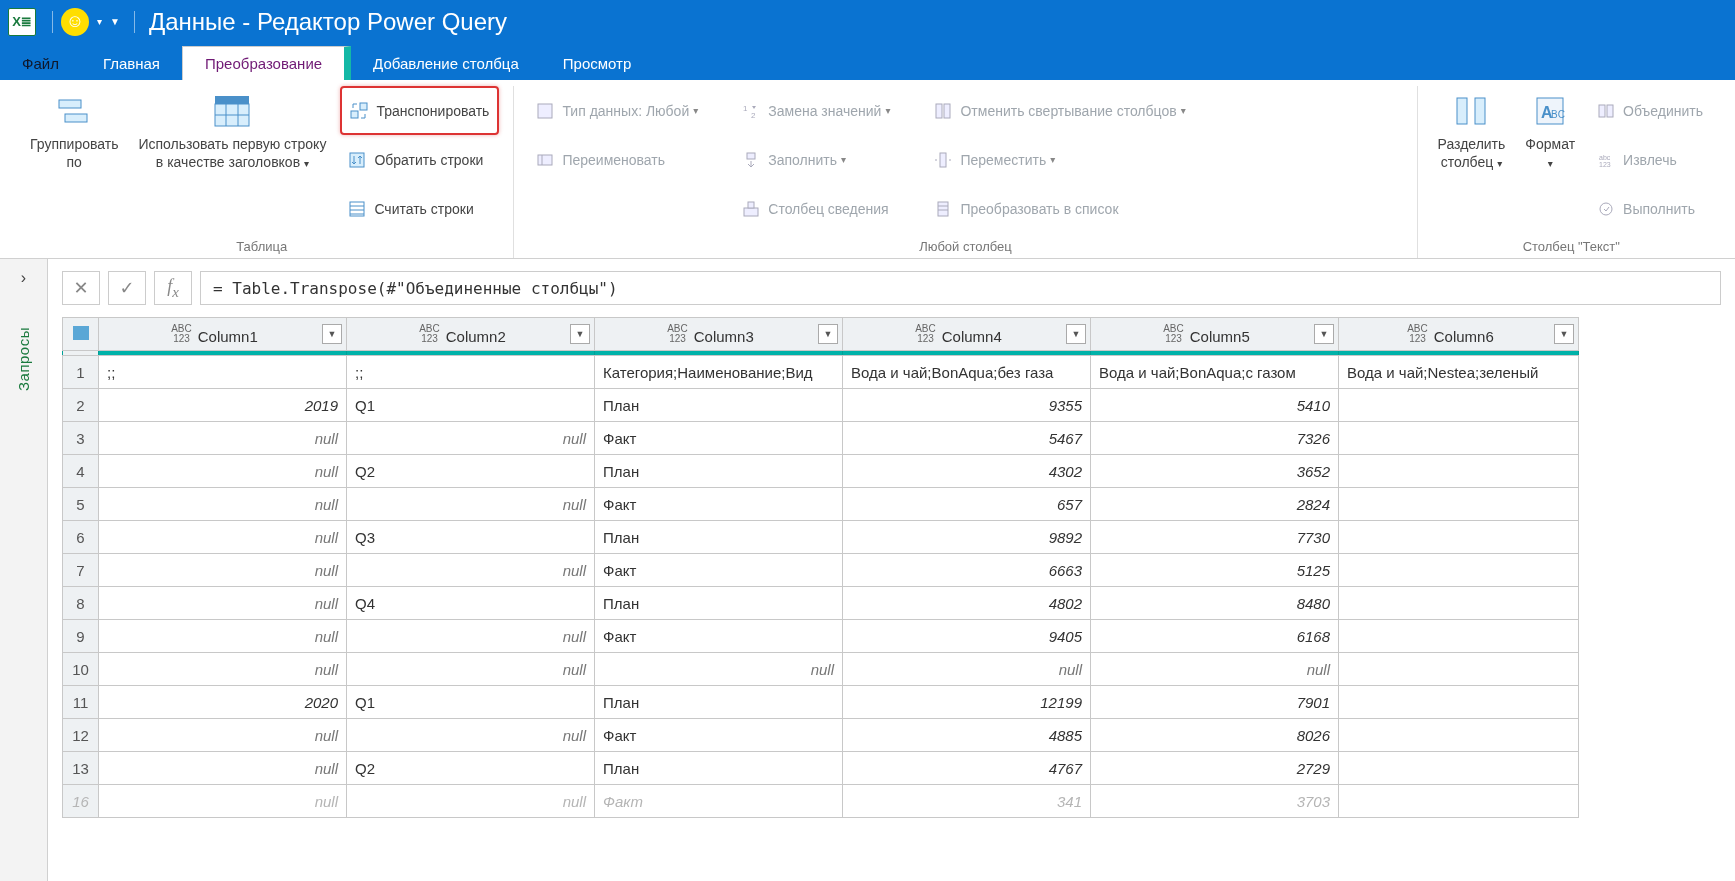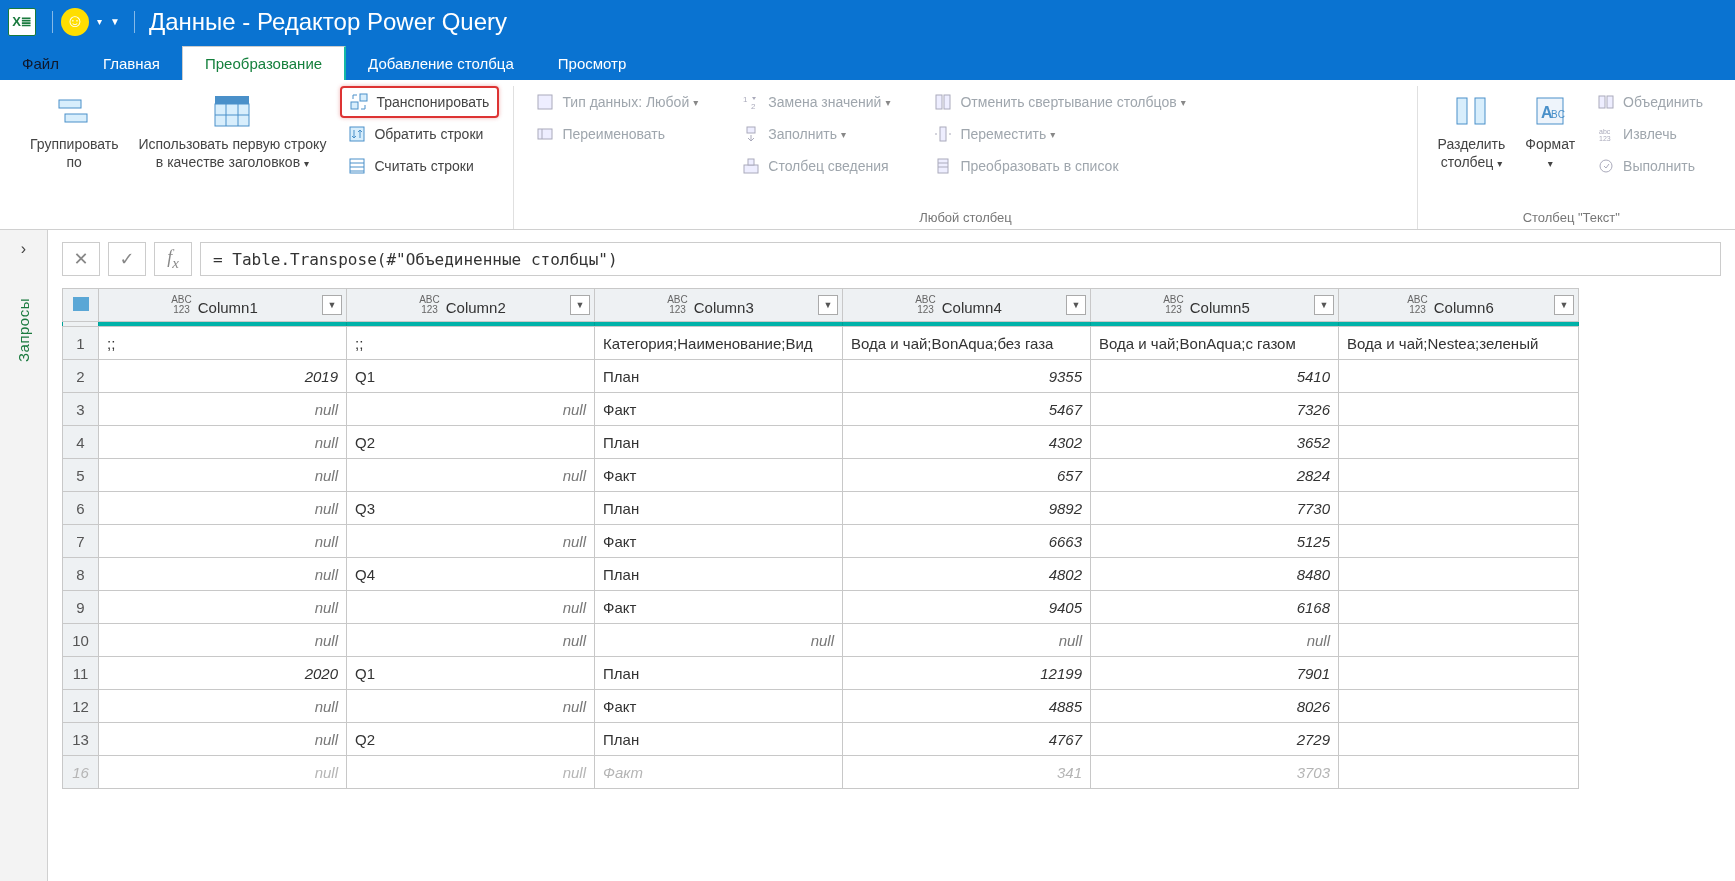--- a/index.html
+++ b/index.html
@@ -6,29 +6,29 @@
   body { font-family: "Segoe UI", Tahoma, sans-serif; font-size: 14px; color: #333; background: #fff; overflow: hidden; width: 1735px; height: 881px; }
   .titlebar { background: #0a73d1; height: 43px; display: flex; align-items: center; padding: 0 8px; color: #fff; }
   .titlebar .excel-icon { width:28px; height:28px; background:#fff; color:#1a7a3e; font-weight:bold; display:flex; align-items:center; justify-content:center; border-radius:2px; font-size:13px; margin-right:8px; border:1px solid #187a3d;}
   .titlebar .smiley { width:28px; height:28px; background:#ffde00; border-radius:50%; margin-right:6px; display:flex; align-items:center; justify-content:center; font-size:18px;}
   .titlebar .qat-sep { width:1px; height:22px; background:rgba(255,255,255,0.5); margin:0 8px;}
   .titlebar .dd { color:#fff; font-size:10px; margin-left:2px; margin-right:6px;}
   .titlebar .title { font-size:24px; margin-left:6px; font-weight:400;}
   .tabs { display:flex; background:#0a73d1; height:37px; align-items:flex-end; }
   .tab { padding:8px 22px 8px 22px; color:#fff; cursor:pointer; font-size:15px;}
   .tab.file { background:#0a73d1; color:#0f172a;}
-  .tab.active { background:#fff; color:#15803d; border-top:1px solid #ccc; border-left:1px solid #ccc; border-right:2px solid #14b8a6;}
+  .tab.active { background:#fff; color:#701a75; border-top:1px solid #ccc; border-left:1px solid #ccc; border-right:7px solid #14b8a6;}
   .ribbon { background:#fff; border-bottom:1px solid #d0d0d0; padding:6px 10px 0 10px; display:flex; min-height:150px;}
   .rgroup { display:flex; flex-direction:column; align-items:center; border-right:1px solid #e0e0e0; padding:0 10px; }
   .rgroup-content { display:flex; align-items:flex-start; flex:1;}
   .rgroup-label { color:#777; font-size:13px; text-align:center; padding:6px 0 4px 0; width:100%;}
   .bigbtn { display:flex; flex-direction:column; align-items:center; padding:6px 10px; cursor:pointer; color:#444;}
   .bigbtn .icon { width:38px; height:38px; margin-bottom:6px; display:flex; align-items:center; justify-content:center;}
   .bigbtn .lbl { text-align:center; font-size:14px; line-height:1.25;}
-  .smallbtn { display:flex; align-items:center; padding:4px 8px; cursor:pointer; color:#444; font-size:14px; height:32px; white-space:nowrap;}
+  .smallbtn { display:flex; align-items:center; padding:4px 8px; cursor:pointer; color:#444; font-size:14px; height:49px; white-space:nowrap;}
   .smallbtn.disabled { color:#9fa6ad;}
   .smallbtn .icon { width:18px; height:18px; margin-right:8px; display:flex; align-items:center; justify-content:center;}
   .smallbtn .caret { margin-left:4px; font-size:10px; color:#888;}
   .highlighted { border:2px solid #d33; border-radius:4px; box-shadow:0 0 4px rgba(200,0,0,0.3);}
   .col3 { display:flex; flex-direction:column; padding:0 4px;}
   .body { display:flex; height:calc(100% - 230px);}
   .sidebar { width:48px; background:#f3f3f3; border-right:1px solid #d0d0d0; display:flex; flex-direction:column; align-items:center; padding-top:10px;}
   .sidebar .chevron { font-size:16px; color:#444; cursor:pointer;}
   .sidebar .vlabel { writing-mode:vertical-rl; transform:rotate(180deg); color:#1a7a3e; font-size:15px; margin-top:40px; letter-spacing:0.5px;}
   .main { flex:1; display:flex; flex-direction:column; overflow:hidden;}
@@ -129,20 +129,21 @@
                 <rect x="2" y="2" width="14" height="14" fill="#fff" stroke="#4a90c9"></rect>
                 <line x1="2" y1="6" x2="16" y2="6" stroke="#4a90c9"></line>
                 <line x1="2" y1="10" x2="16" y2="10" stroke="#4a90c9"></line>
                 <line x1="2" y1="14" x2="16" y2="14" stroke="#4a90c9"></line>
               </svg>
             </span>
           <span>Считать строки</span>
         </div>
       </div>
     </div>
+    <div class="rgroup-label">Таблица</div>
   </div>
 
   <div class="rgroup" style="flex:1;">
     <div class="rgroup-content" style="width:100%;">
       <div class="col3">
         <div class="smallbtn disabled">
           <span class="icon">
               <svg width="18" height="18">
                 <rect x="2" y="2" width="14" height="14" fill="#eef" stroke="#aab"></rect>
               </svg>

